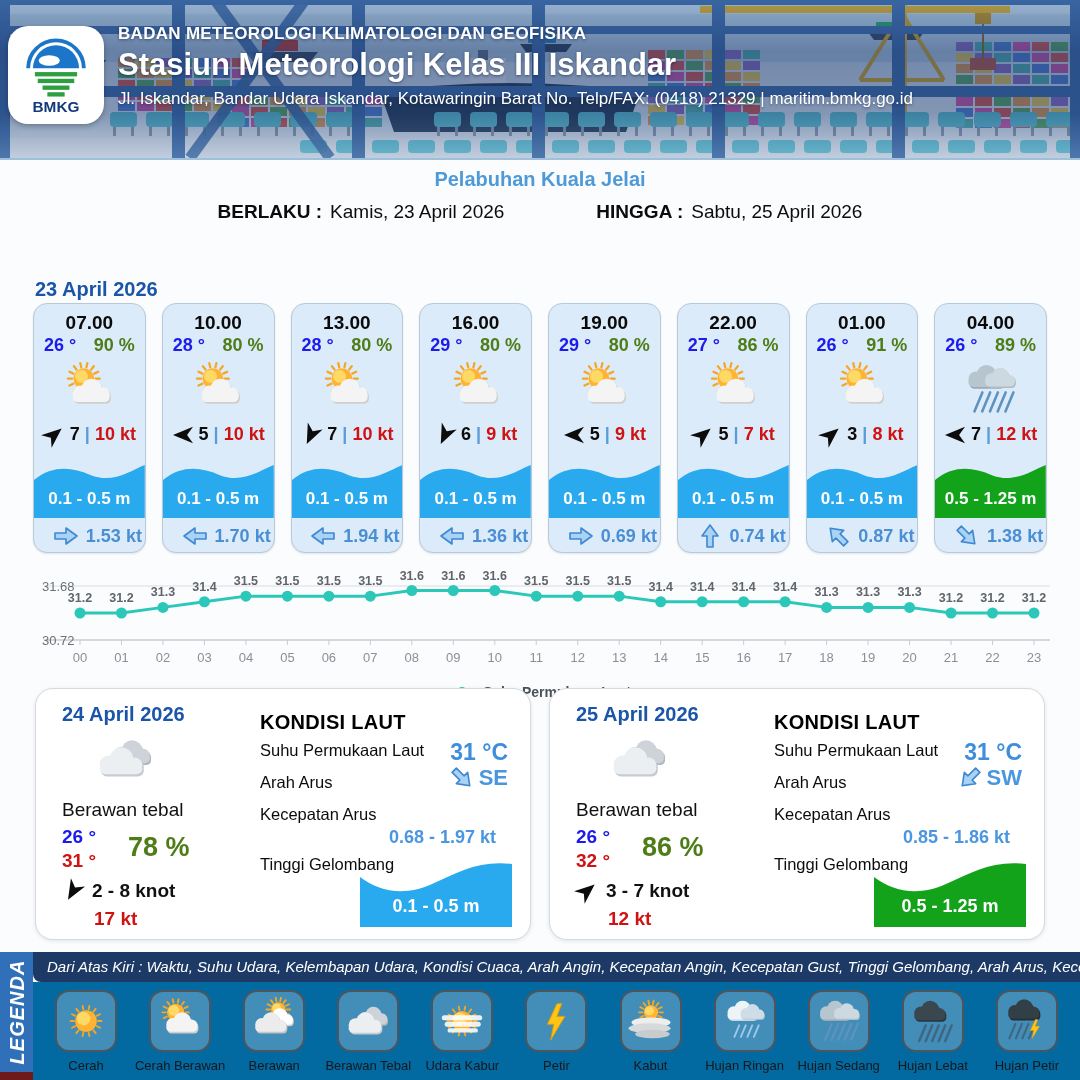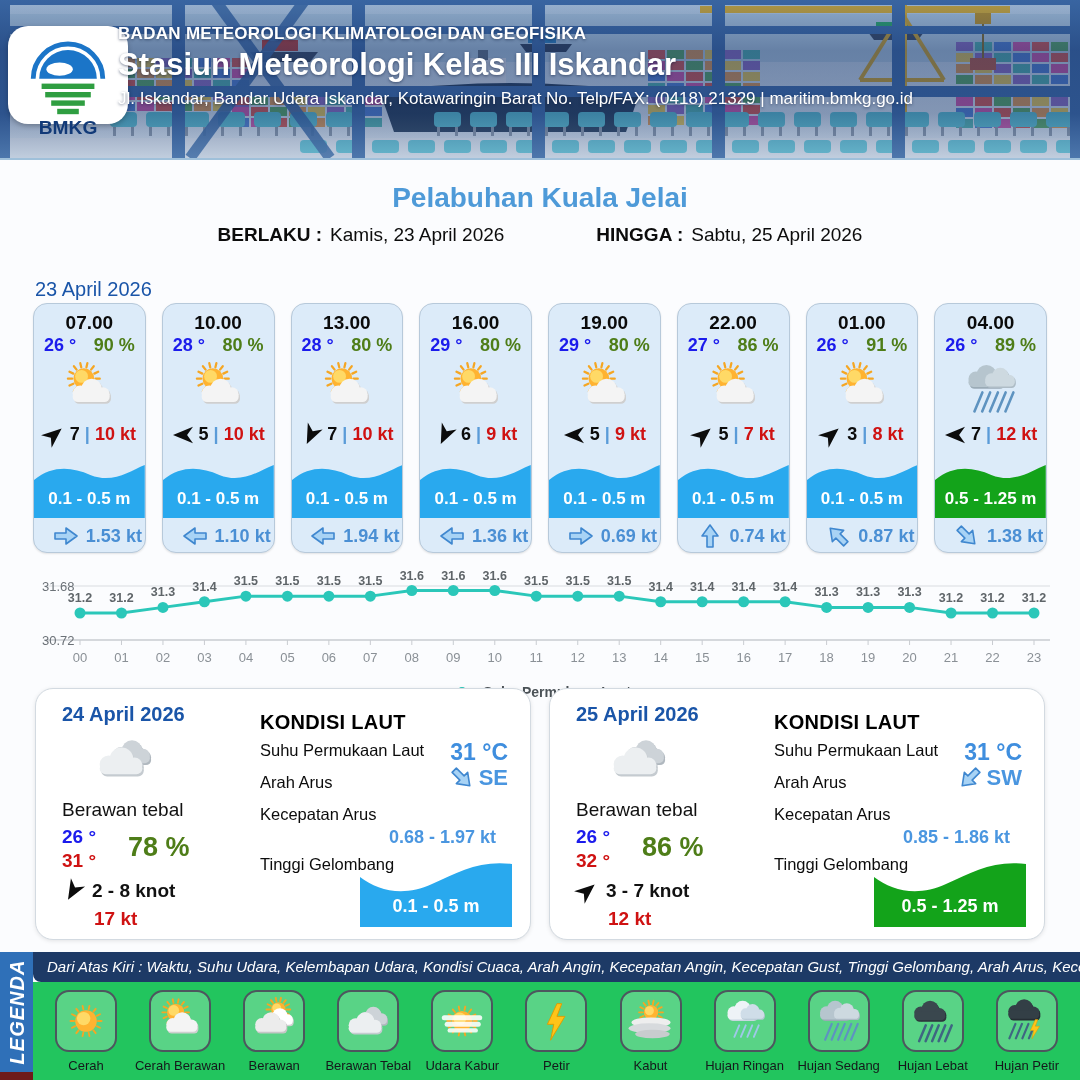--- a/index.html
+++ b/index.html
@@ -5,35 +5,35 @@
   html,body{margin:0;padding:0;background:#fff;}
   body{width:1080px;height:1080px;overflow:hidden;font-family:"Liberation Sans",sans-serif;}
   #page{position:relative;width:1080px;height:1080px;background:#fbfcfe;}
 
   
   #hdr{position:absolute;top:0;left:0;width:1080px;height:158px;overflow:hidden;
        background:linear-gradient(180deg,#c7dcec 0%,#d9e7f1 60%,#e4ebf1 100%);border-bottom:2px solid #9fc0da;}
   #hdr-art{position:absolute;inset:0;}
   #hdr-overlay{position:absolute;inset:0;
        background:linear-gradient(180deg,rgba(47,82,143,.30) 0%,rgba(26,53,108,.52) 32%,rgba(26,53,108,.46) 72%,rgba(110,140,180,.32) 100%);}
-  .hd-logo{position:absolute;left:8px;top:26px;width:120px;height:98px;background:#fff;border-radius:20px;
+  .hd-logo{position:absolute;left:8px;top:26px;width:96px;height:98px;background:#fff;border-radius:20px;
        box-shadow:0 2px 5px rgba(0,0,0,.25);text-align:center;}
   .hd-text{position:absolute;left:118px;top:24px;color:#fff;text-shadow:0 1px 3px rgba(10,25,60,.55);}
   .hd-org{font-size:17px;font-weight:bold;letter-spacing:.3px;}
   .hd-station{font-size:31px;font-weight:bold;margin-top:3px;}
   .hd-addr{font-size:17px;margin-top:6px;}
 
   
   #titleblock{position:absolute;top:166px;left:0;width:1080px;text-align:center;}
   .t1{font-size:40px;font-weight:bold;color:#2273bb;letter-spacing:.5px;text-shadow:1px 1px 0 #e3edf6;}
-  .t2{font-size:28px;font-weight:bold;color:#4e9ad8;margin-top:16px;}
+  .t2{font-size:20px;font-weight:bold;color:#4e9ad8;margin-top:2px;}
   .validity{margin-top:10px;display:flex;justify-content:center;gap:92px;font-size:19px;color:#0c0c0c;}
   .validity b{font-weight:bold;}
   .validity span.v{font-weight:normal;margin-left:8px;}
-  #datelabel{position:absolute;left:35px;top:278px;font-size:20px;font-weight:normal;color:#1a55a8;}
+  #datelabel{position:absolute;left:35px;top:278px;font-size:20px;font-weight:bold;color:#1a55a8;}
 
   
   #cards{position:absolute;top:303px;left:33px;right:33px;display:flex;gap:16px;}
   .hcard{flex:1;height:248px;background:#dcebf9;border:1px solid #b7c9da;border-radius:14px;overflow:hidden;
        position:relative;display:flex;flex-direction:column;align-items:center;box-shadow:0 1px 2px rgba(0,0,0,.10);}
   .h-time{margin-top:8px;font-size:19px;font-weight:bold;color:#0a0a0a;}
   .h-th{width:100%;display:flex;justify-content:space-between;padding:0 10px;box-sizing:border-box;
        font-size:18px;font-weight:bold;margin-top:1px;}
   .h-temp{color:#1b1bec;} .h-hum{color:#4e7d18;}
   .h-icon{width:80px;height:62px;margin-top:2px;}
@@ -80,21 +80,21 @@
 
   
   #legend{position:absolute;top:952px;left:0;width:1080px;height:128px;}
   #lg-strip{position:absolute;left:0;top:0;bottom:8px;width:33px;background:#2f70b8;}
   #lg-strip span{position:absolute;left:50%;top:50%;transform:translate(-50%,-50%) rotate(-90deg);
        color:#fff;font-weight:bold;font-style:italic;font-size:20px;letter-spacing:1px;white-space:nowrap;}
   #lg-cap{position:absolute;left:0;bottom:0;width:37px;height:8px;background:#6e1a1a;}
   #lg-desc{position:absolute;left:33px;right:0;top:0;height:30px;background:#1d3a66;color:#fff;
        font-style:italic;font-size:15px;line-height:30px;padding-left:14px;box-sizing:border-box;
        border-bottom-left-radius:8px;white-space:nowrap;overflow:hidden;}
-  #lg-icons{position:absolute;left:33px;right:0;top:30px;bottom:0;background:#22c55e;
+  #lg-icons{position:absolute;left:33px;right:0;top:30px;bottom:0;background:#0369a1;
        display:flex;justify-content:space-around;align-items:flex-start;padding:8px 6px 0 6px;}
   .lg-item{display:flex;flex-direction:column;align-items:center;width:90px;}
   .lg-box{width:62px;height:62px;border:2px solid #4d565e;border-radius:14px;box-sizing:border-box;
        display:flex;align-items:center;justify-content:center;background:rgba(255,255,255,.25);}
   .lg-box .wicon{width:52px;height:52px;}
   .lg-label{margin-top:6px;font-size:13px;color:#15181b;text-align:center;white-space:nowrap;}
   .wicon{display:inline-block;}
   .wicon svg{width:100%;height:100%;display:block;}
 </style>
 </head>
@@ -551,21 +551,21 @@
     <div class="h-wave">
       <svg viewBox="0 0 118 66" preserveAspectRatio="none">
             <path class="wave-fill" d="M0 28 C 20 13 40 15 60 23 C 84 32 102 19 118 13 L118 66 L0 66 Z" fill="#29a9ee"></path>
           </svg>
       <div class="h-wave-label">0.1 - 0.5 m</div>
     </div>
     <div class="h-cur">
       <span class="barrow" style="transform: rotate(180deg);"><svg viewBox="0 0 26 22" width="100%" height="100%">
               <path d="M2 8 H13 V3 L24 11 L13 19 V14 H2 Z" fill="#a8d3f5" stroke="#3f87cf" stroke-width="1.6" stroke-linejoin="round"></path>
             </svg></span>
-      <span>1.10 kt</span>
+      <span>1.70 kt</span>
     </div>
   </div>
   <div class="hcard">
     <div class="h-time">13.00</div>
     <div class="h-th">
       <span class="h-temp">28 °</span>
       <span class="h-hum">80 %</span>
     </div>
     <div class="h-icon wicon">
           <svg viewBox="0 0 72 72" preserveAspectRatio="xMidYMid meet">

